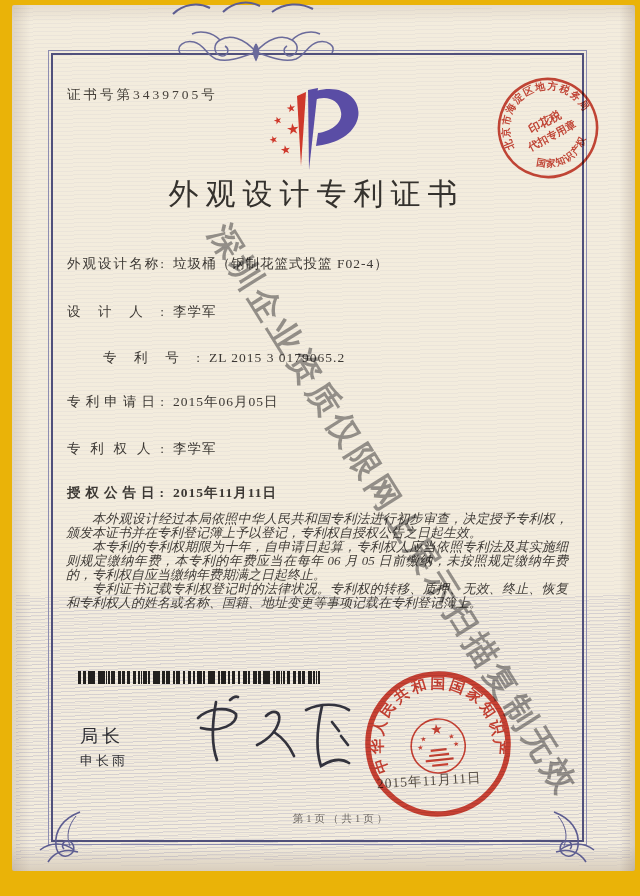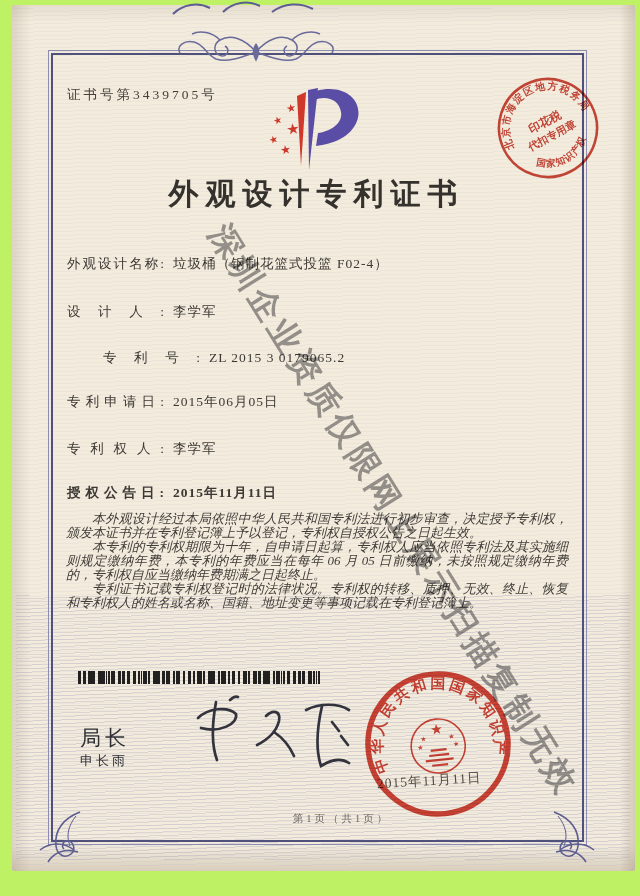--- a/index.html
+++ b/index.html
@@ -1,16 +1,16 @@
 <!DOCTYPE html>
 <html><head>
 <meta charset="utf-8">
 <style>
   html,body{margin:0;padding:0;background:#15100c;}
-  #canvas{position:relative;width:640px;height:896px;background:#bef264;overflow:hidden;
+  #canvas{position:relative;width:640px;height:896px;background:#eab308;overflow:hidden;
           font-family:"Liberation Serif","DejaVu Serif",serif;}
   
   .paper{position:absolute;left:12px;top:5px;width:623px;height:866px;background:#f3ecdd;
          background-image:
            linear-gradient(90deg, rgba(110,85,65,.16), rgba(0,0,0,0) 3%),
            linear-gradient(270deg, rgba(110,85,65,.22), rgba(0,0,0,0) 2.5%),
            linear-gradient(0deg, rgba(110,85,65,.20), rgba(0,0,0,0) 3%),
            linear-gradient(180deg, rgba(110,85,65,.10), rgba(0,0,0,0) 2%);
          border-radius:2px;z-index:0;}
   
@@ -19,33 +19,33 @@
   .waves-bottom{position:absolute;left:16px;top:595px;width:614px;height:265px;z-index:1;opacity:.30;
       background:repeating-linear-gradient(178deg, rgba(110,110,165,.6) 0 1px, transparent 1px 3.5px);}
   
   .frame-outer{position:absolute;left:48px;top:50px;width:537px;height:793px;
        border:1px solid #8d8db1;z-index:2;}
   .frame-inner{position:absolute;left:2px;top:2px;right:2px;bottom:2px;border:2.5px solid #50507c;}
   .ornament{position:absolute;z-index:3;}
   
   .certno{position:absolute;left:67px;top:86px;font-size:13.5px;color:#45403a;letter-spacing:3px;z-index:4;}
   .title{position:absolute;left:48px;top:174px;width:537px;text-align:center;font-size:30px;
-         font-weight:700;color:#35322e;letter-spacing:7px;z-index:4;}
+         font-weight:400;color:#35322e;letter-spacing:7px;z-index:4;}
   .fieldrow{position:absolute;left:67px;font-size:13.5px;color:#3c3834;z-index:4;white-space:nowrap;}
   .fieldlabel{display:inline-block;width:97px;text-align:justify;text-align-last:justify;}
   .fieldvalue{margin-left:9px;letter-spacing:1px;}
   .bodytext{position:absolute;left:66px;top:512px;width:502px;z-index:4;color:#403c38;
             font-size:13px;line-height:14px;font-style:italic;text-align:justify;}
   .bodytext p{margin:0;text-indent:2em;}
   .barcode{position:absolute;left:78px;top:671px;width:242px;height:13px;z-index:4;
       background:
         repeating-linear-gradient(90deg,#23211f 0 2px,transparent 2px 5px),
         repeating-linear-gradient(90deg,#23211f 0 1px,transparent 1px 7px),
         repeating-linear-gradient(90deg,#23211f 0 3px,transparent 3px 11px);}
-  .signer-role{position:absolute;left:80px;top:724px;font-size:21px;color:#2e2e33;
+  .signer-role{position:absolute;left:80px;top:724px;font-size:18px;color:#2e2e33;
       font-family:Liberation Sans, sans-serif;letter-spacing:4px;z-index:4;}
   .signer-name{position:absolute;left:80px;top:752px;font-size:13px;color:#2e2e33;
       font-family:Liberation Mono, monospace;letter-spacing:3px;z-index:4;}
   .signature{position:absolute;left:186px;top:688px;z-index:5;}
   .sealdate{position:absolute;left:377px;top:772px;font-size:13.5px;color:#5a534b;z-index:7;
       letter-spacing:1px;transform:rotate(-3.5deg);mix-blend-mode:multiply;}
   .footer{position:absolute;left:48px;top:812px;width:587px;text-align:center;font-size:10.5px;
       color:#6a6560;letter-spacing:3px;z-index:4;}
   .logo{position:absolute;left:250px;top:86px;z-index:4;}
   .taxstamp{position:absolute;left:492px;top:72px;z-index:6;transform:rotate(-28deg);

